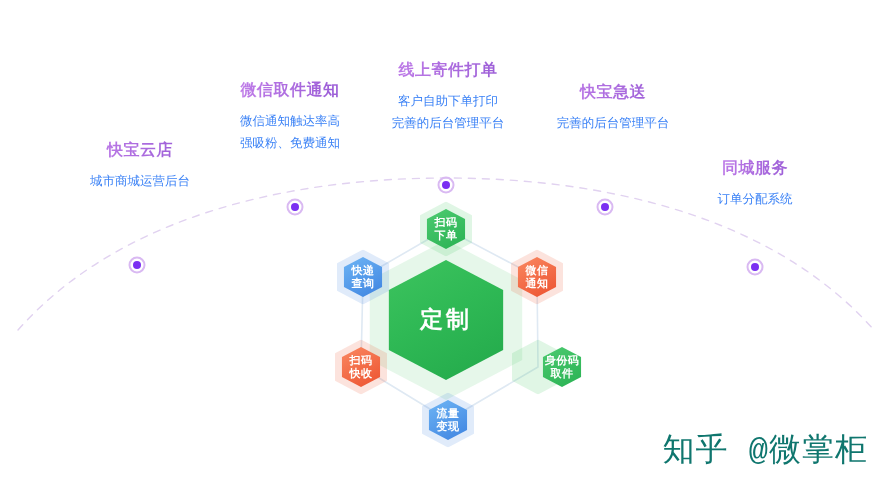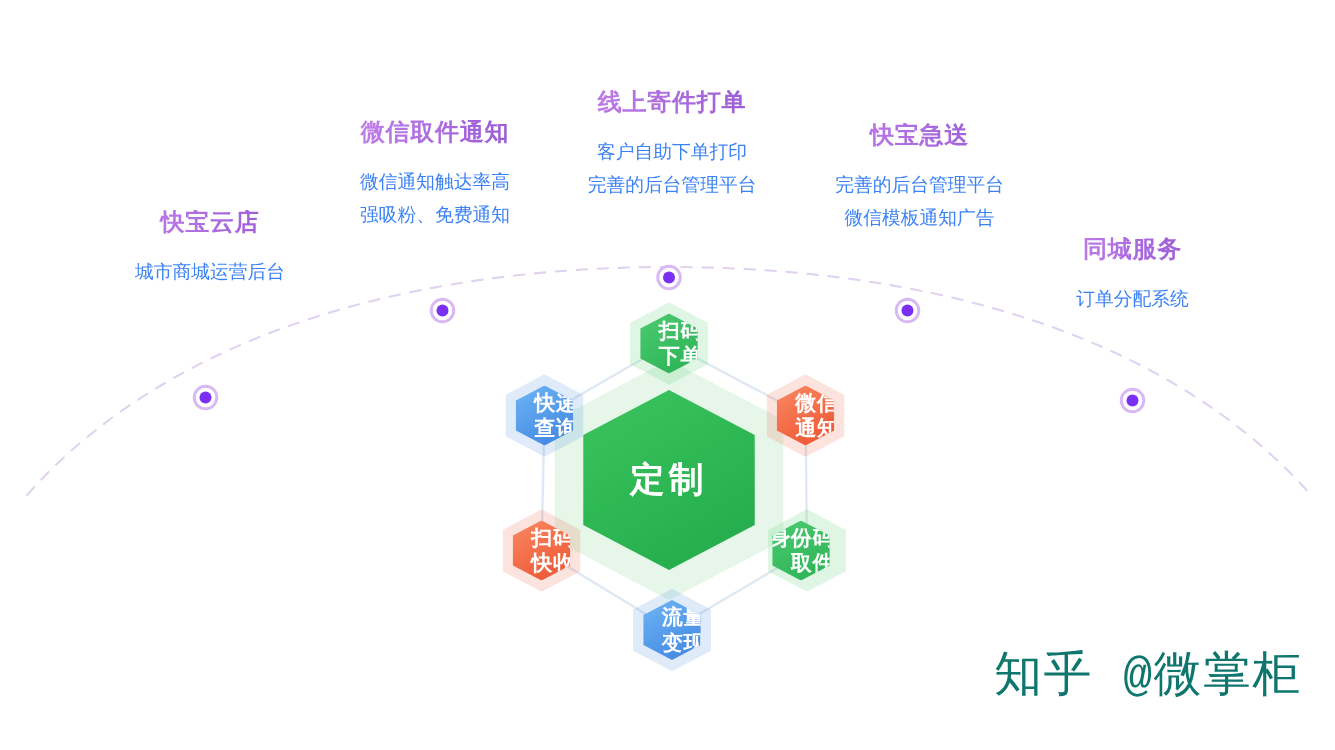--- a/index.html
+++ b/index.html
@@ -37,21 +37,20 @@
     font-size: 16px;
     font-weight: bold;
     letter-spacing: 0.5px;
     background: linear-gradient(90deg, #bf7ce8 0%, #9a5cd6 100%);
     -webkit-background-clip: text;
     background-clip: text;
     color: #a96ae0;
     -webkit-text-fill-color: transparent;
     margin: 0 0 12px 0;
     line-height: 1.2;
-    font-family: Liberation Mono, monospace;
   }
   .callout-desc {
     font-size: 12.5px;
     color: #3b82f6;
     line-height: 1.75;
   }
   .callout-desc div { white-space: nowrap; }
 
   
   .hex {
@@ -80,23 +79,22 @@
     position: absolute;
     width: 176px;
     height: 160px;
     clip-path: polygon(50% 0%, 93.3% 25%, 93.3% 75%, 50% 100%, 6.7% 75%, 6.7% 25%);
     background: rgba(61,196,95,0.13);
     transform: translate(-50%, -50%);
   }
   .hex-small {
     width: 44px;
     height: 40px;
-    font-size: 14px;
+    font-size: 11px;
     letter-spacing: 0.4px;
-    align-items: flex-end;
   }
   .hex-glow-small {
     position: absolute;
     width: 60px;
     height: 55px;
     clip-path: polygon(50% 0%, 93.3% 25%, 93.3% 75%, 50% 100%, 6.7% 75%, 6.7% 25%);
     transform: translate(-50%, -50%);
     opacity: 0.16;
   }
   .c-green  { background: linear-gradient(150deg, #4ecb71 0%, #28b152 100%); }
@@ -176,21 +174,20 @@
     <div class="callout-desc">
       <div>客户自助下单打印</div>
       <div>完善的后台管理平台</div>
     </div>
   </div>
 
   <div class="callout" style="left:613px; top:82px;">
     <div class="callout-title">快宝急送</div>
     <div class="callout-desc">
       <div>完善的后台管理平台</div>
-      <div>微信模板通知广告</div>
     </div>
   </div>
 
   <div class="callout" style="left:755px; top:158px;">
     <div class="callout-title">同城服务</div>
     <div class="callout-desc">
       <div>订单分配系统</div>
     </div>
   </div>
 
@@ -217,21 +214,21 @@
     <span>通知</span>
   </div>
 
   <div class="hex-glow-small g-red" style="left:361px; top:367px;"></div>
   <div class="hex hex-small c-red" style="left:361px; top:367px;">
     <span>扫码</span>
     <span>快收</span>
   </div>
 
   <div class="hex-glow-small g-green" style="left:538px; top:367px;"></div>
-  <div class="hex hex-small c-green" style="left:534px; top:367px;">
+  <div class="hex hex-small c-green" style="left:562px; top:367px;">
     <span>身份码</span>
     <span>取件</span>
   </div>
 
   <div class="hex-glow-small g-blue" style="left:448px; top:420px;"></div>
   <div class="hex hex-small c-blue" style="left:448px; top:420px;">
     <span>流量</span>
     <span>变现</span>
   </div>
 

